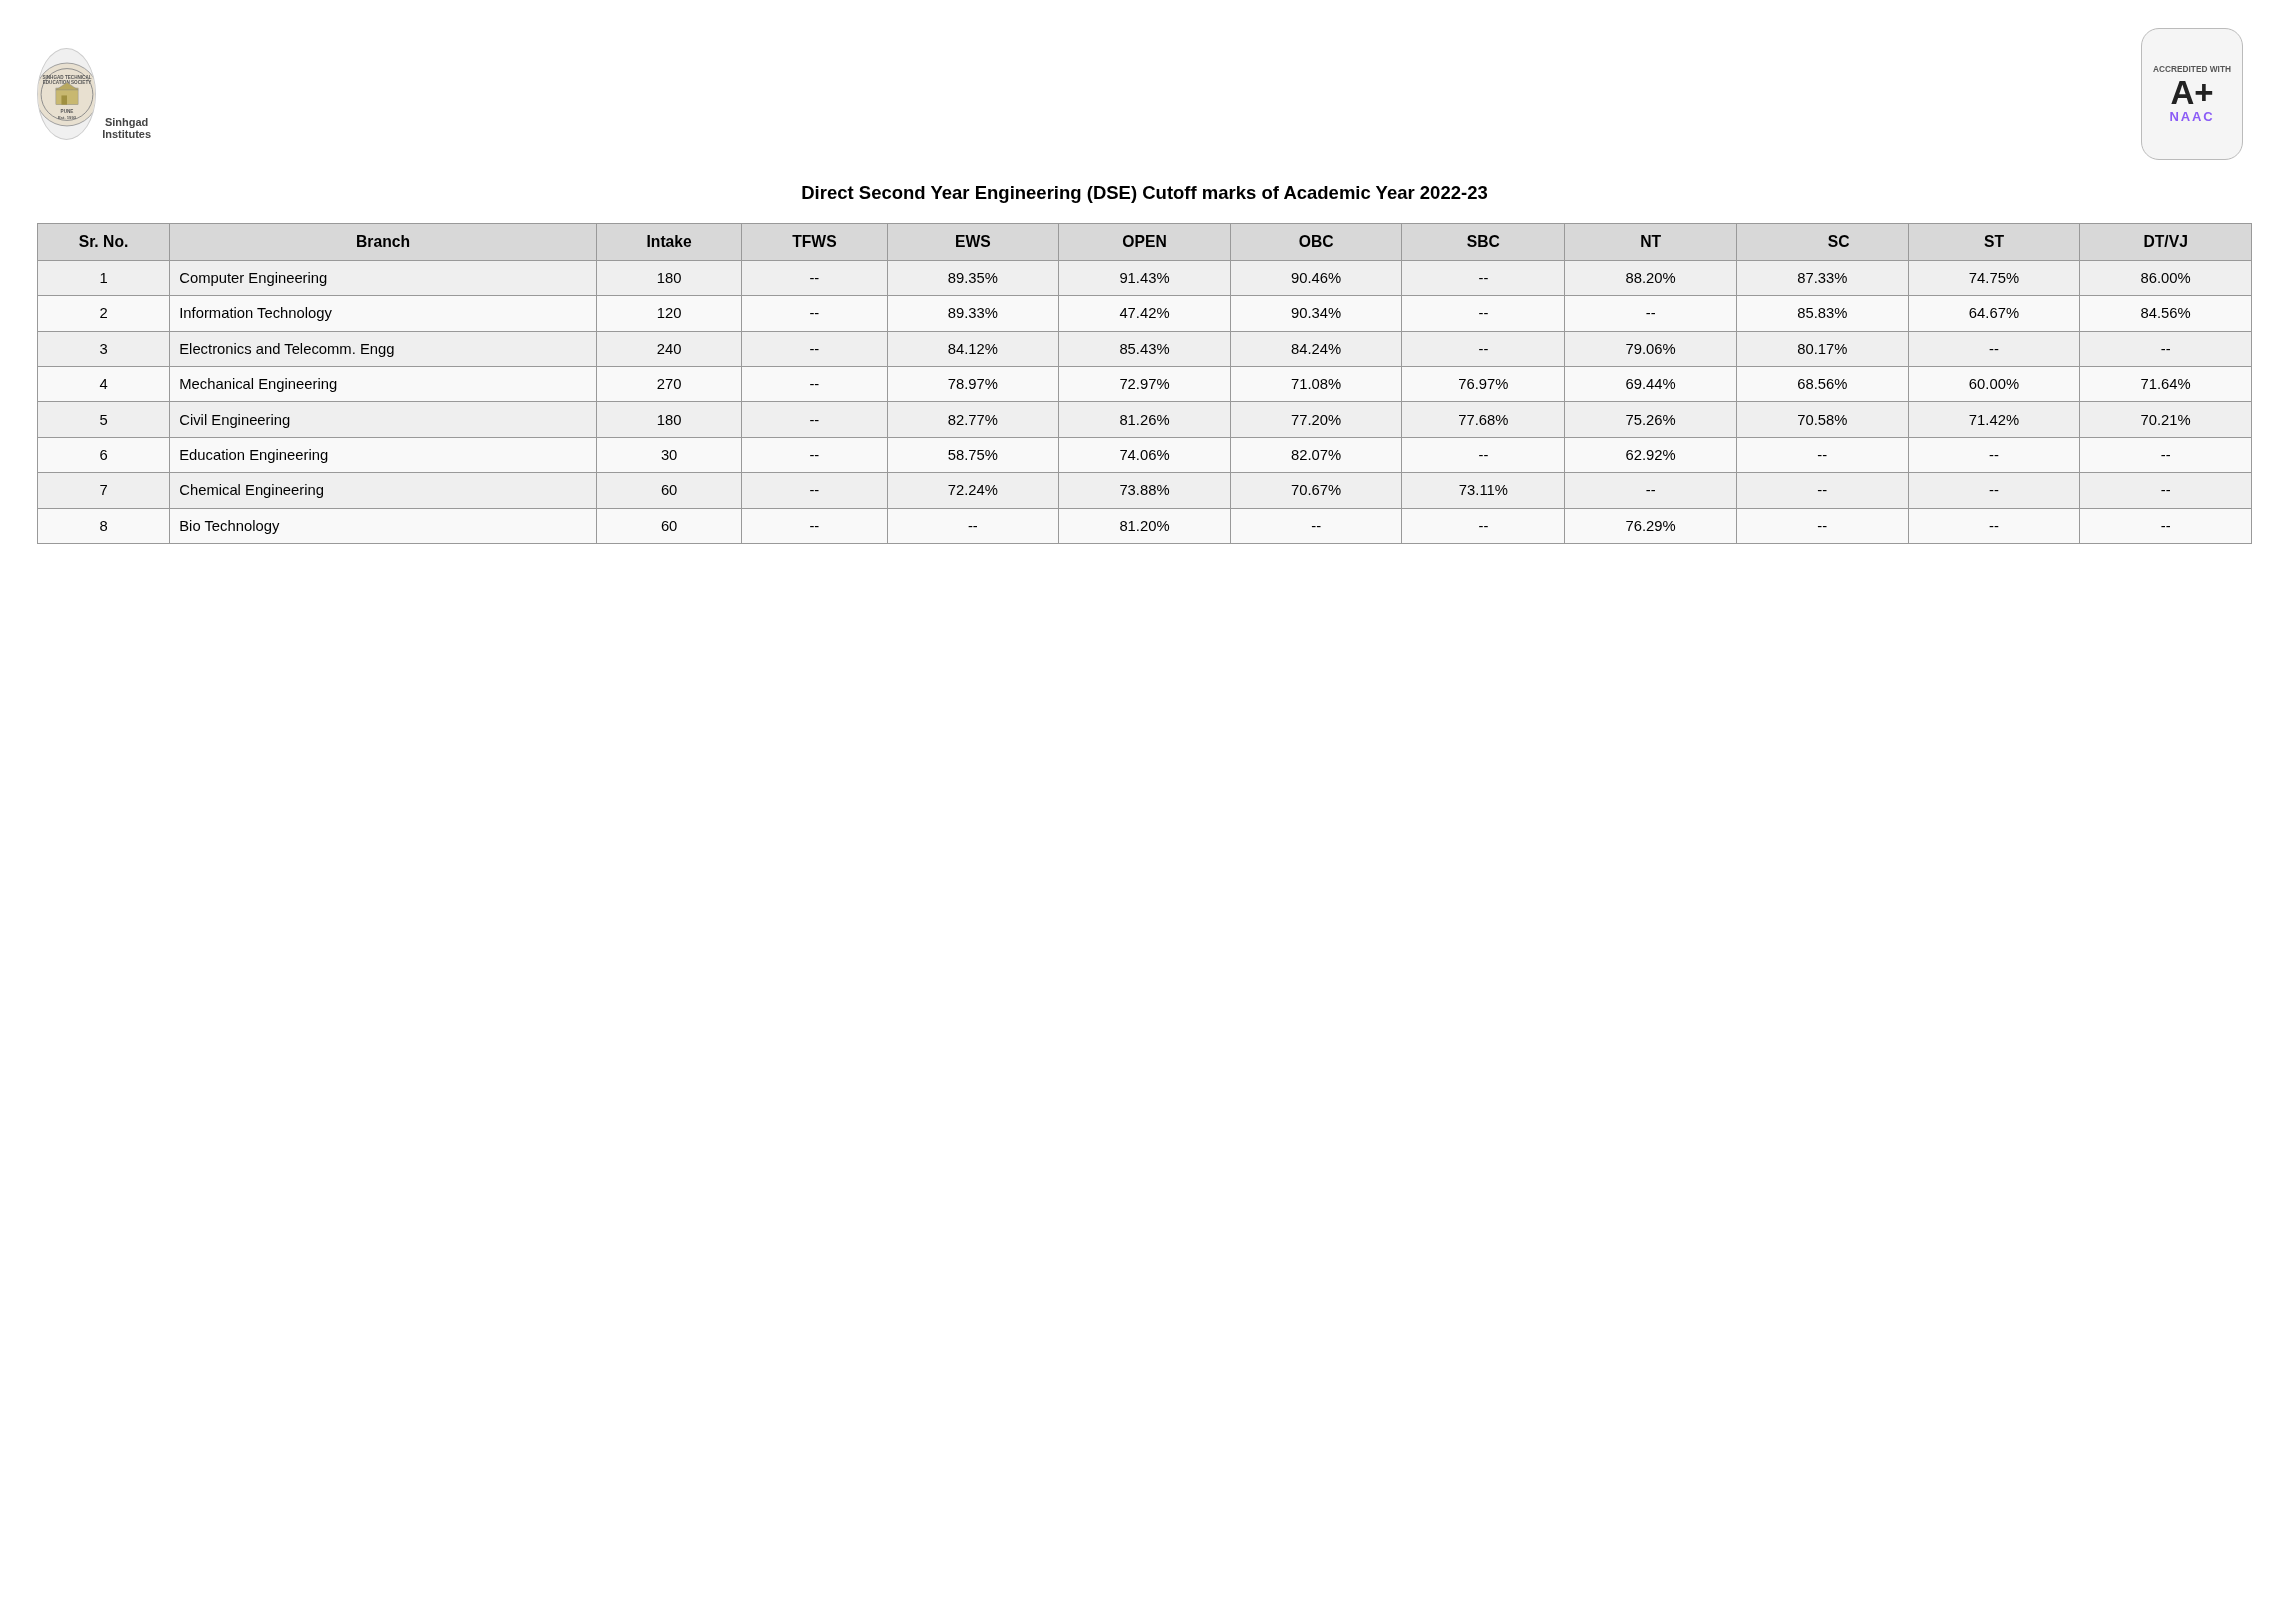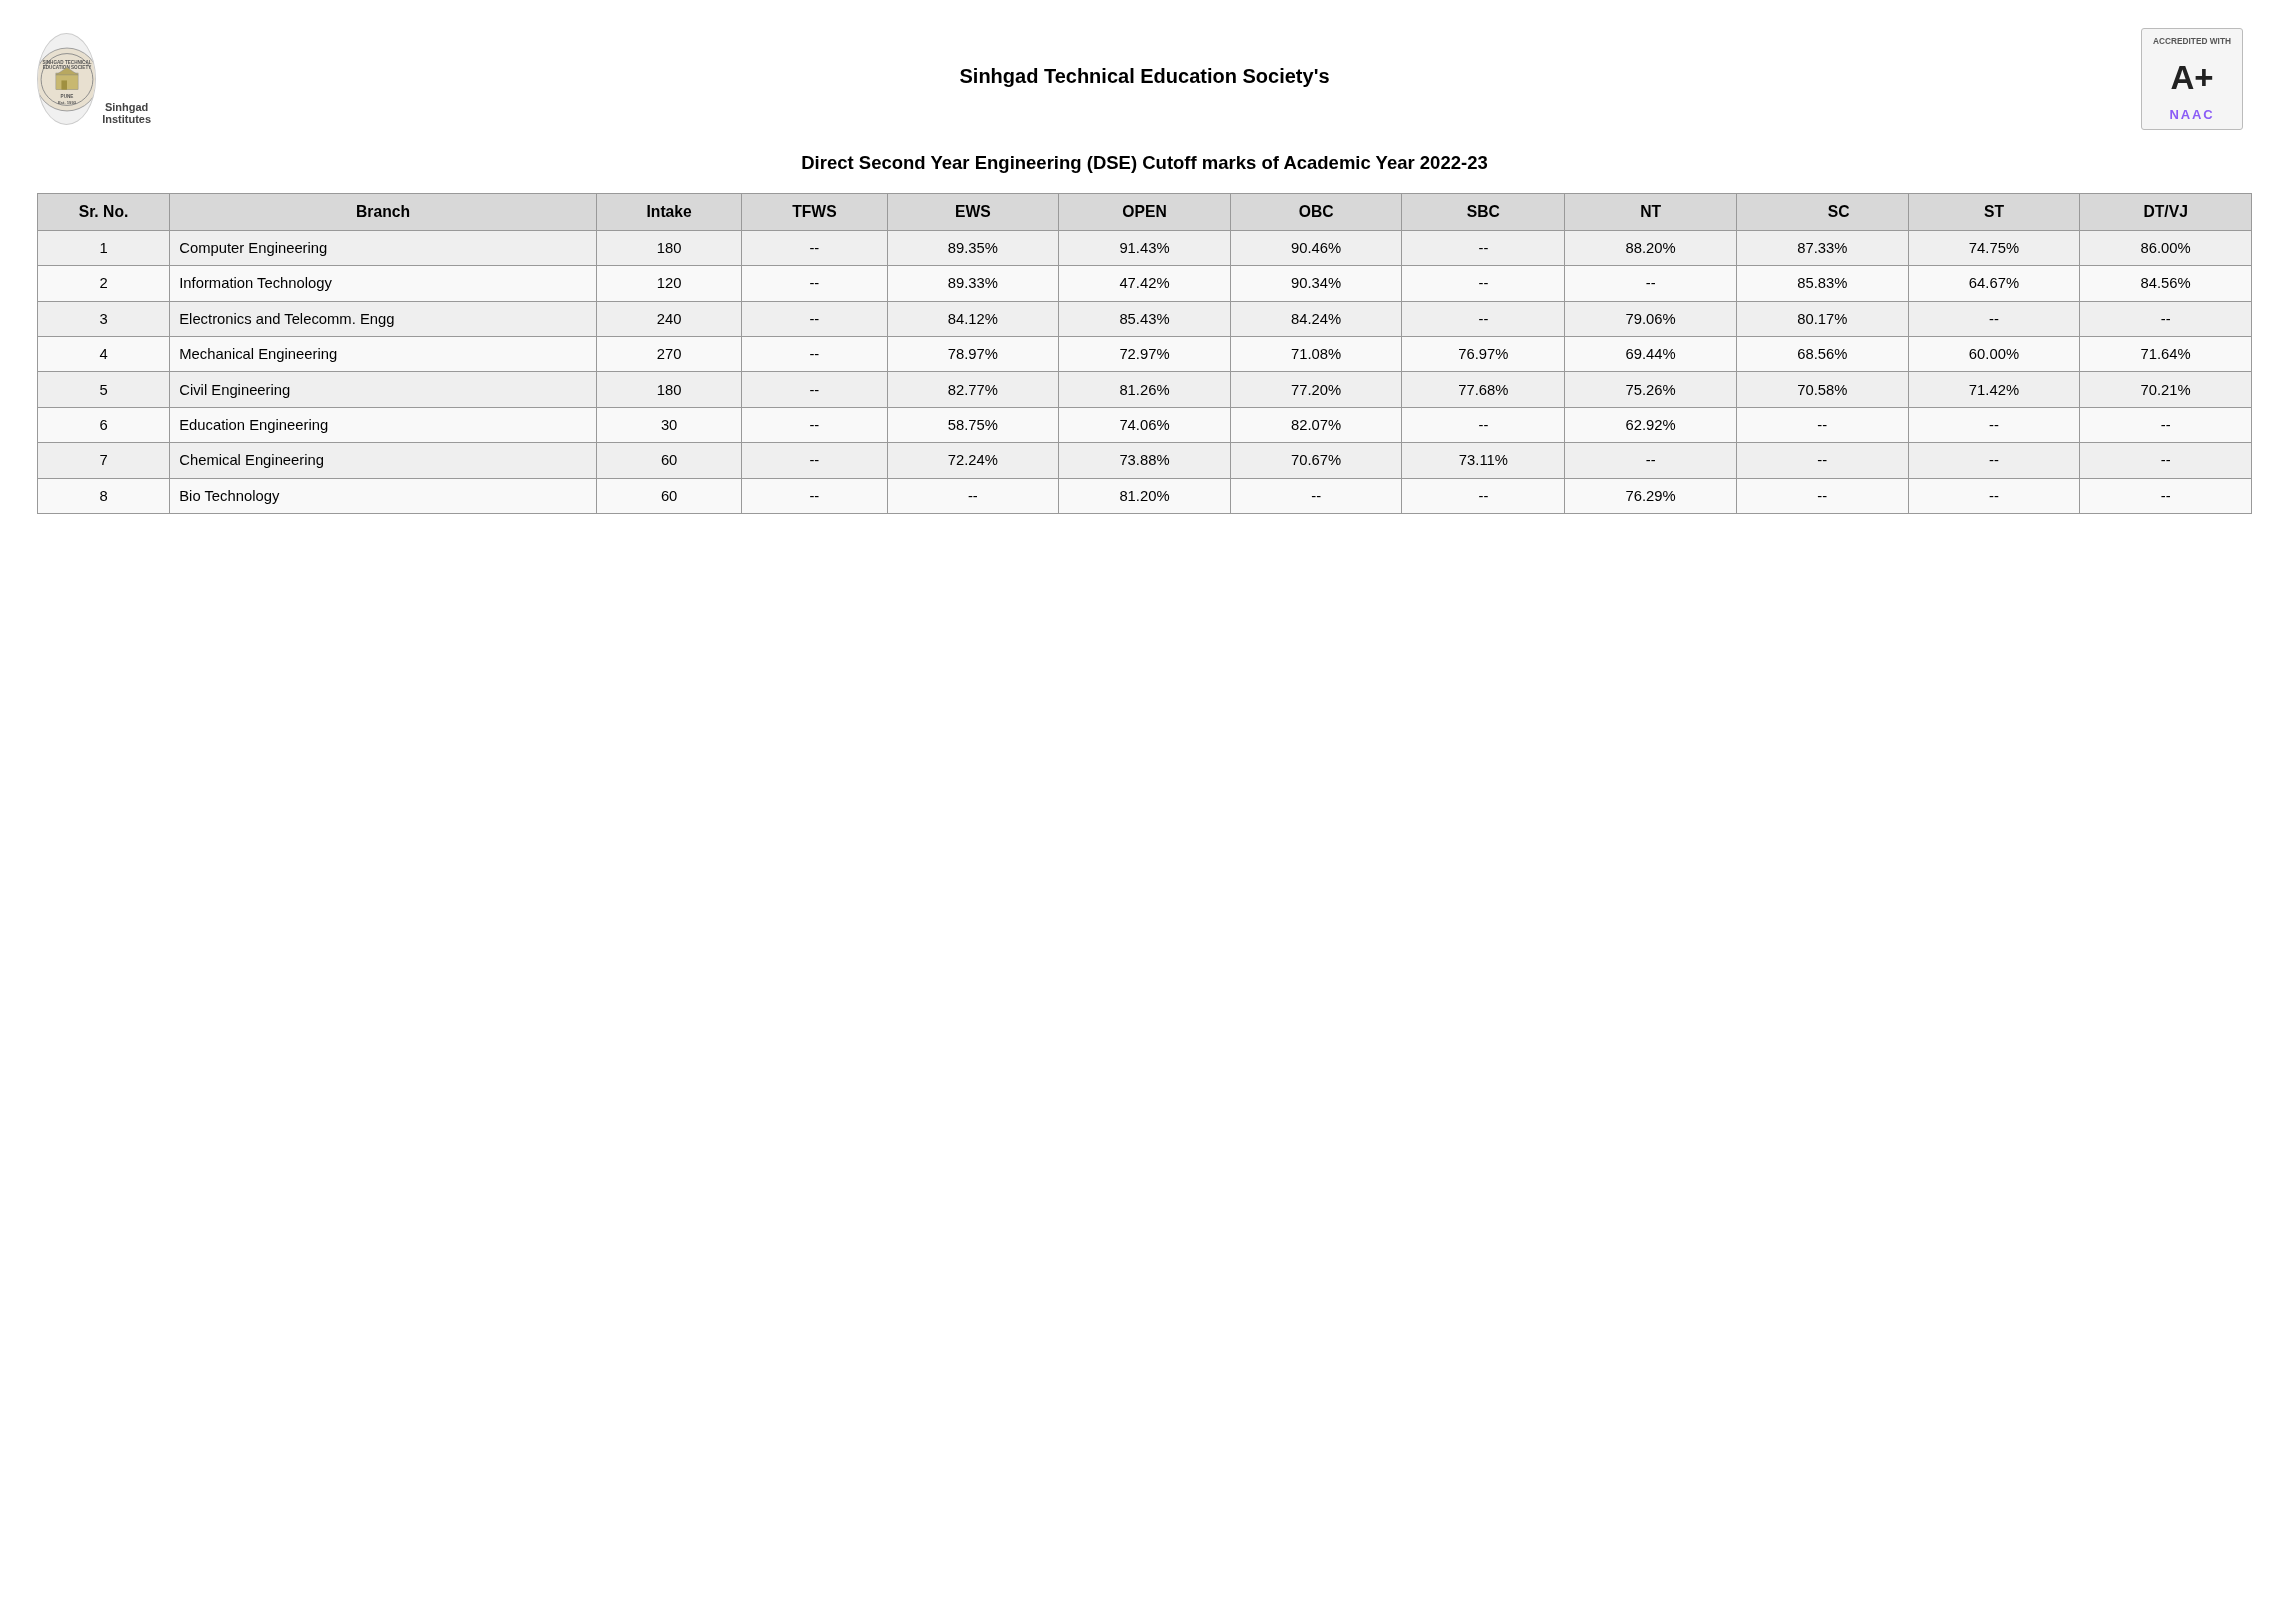--- a/index.html
+++ b/index.html
@@ -65,32 +65,31 @@
       color: #000;
     }
     .header-logo-right {
       width: 120px;
       display: flex;
       align-items: center;
       justify-content: center;
     }
     .naac-badge {
       width: 102px;
-      height: 102px;
+      height: 132px;
       border: 1.8px solid #bbb;
-      border-radius: 3px;
+      border-radius: 18px;
       background: #f5f5f5;
       display: flex;
       flex-direction: column;
       align-items: center;
       justify-content: center;
       font-size: 10px;
       font-weight: bold;
       color: #333;
-      gap: 13px;
     }
     .naac-aplus {
       font-size: 33px;
       font-weight: bold;
       color: #222;
       line-height: 1;
     }
     .naac-label {
       font-size: 13px;
       font-weight: bold;
@@ -163,21 +162,20 @@
         <polygon points="40,22 28,30 52,30" fill="#b8a860" stroke="#888" stroke-width="0.5"></polygon>
         <rect x="34" y="36" width="6" height="10" fill="#a09040"></rect>
         <text x="40" y="55" text-anchor="middle" font-size="5" fill="#555">PUNE</text>
         <text x="40" y="61" text-anchor="middle" font-size="4.5" fill="#555">Est. 1993</text>
       </svg>
     </div>
     <div class="logo-label">Sinhgad Institutes</div>
   </div>
 
   <div class="header-center">
-    <div class="subtitle">Sinhgad Technical Education Society's</div>
   </div>
 
   <div class="header-logo-right">
     <div class="naac-badge">
       <div class="naac-accredited">ACCREDITED WITH</div>
       <div class="naac-aplus">A+</div>
       <div class="naac-label">NAAC</div>
     </div>
   </div>
 </div>

